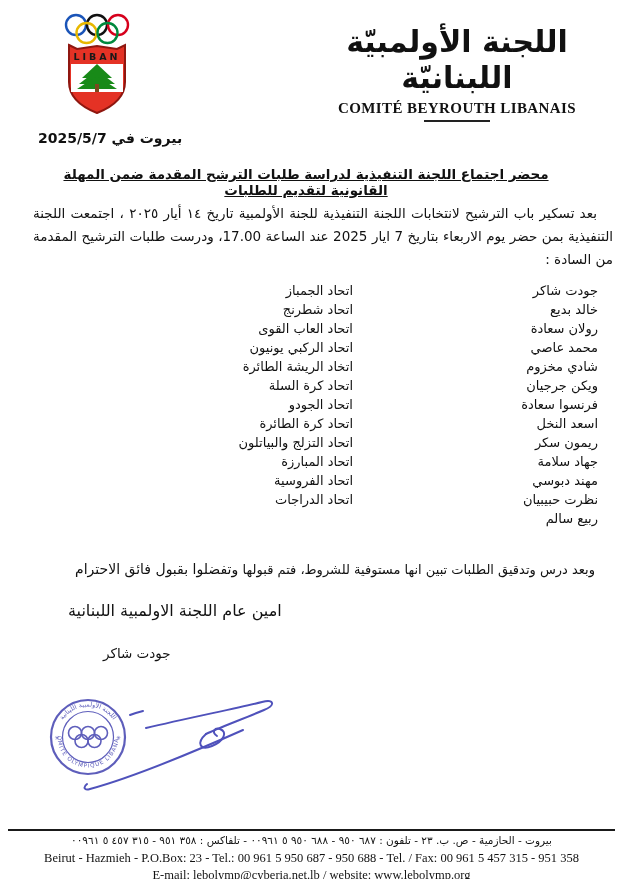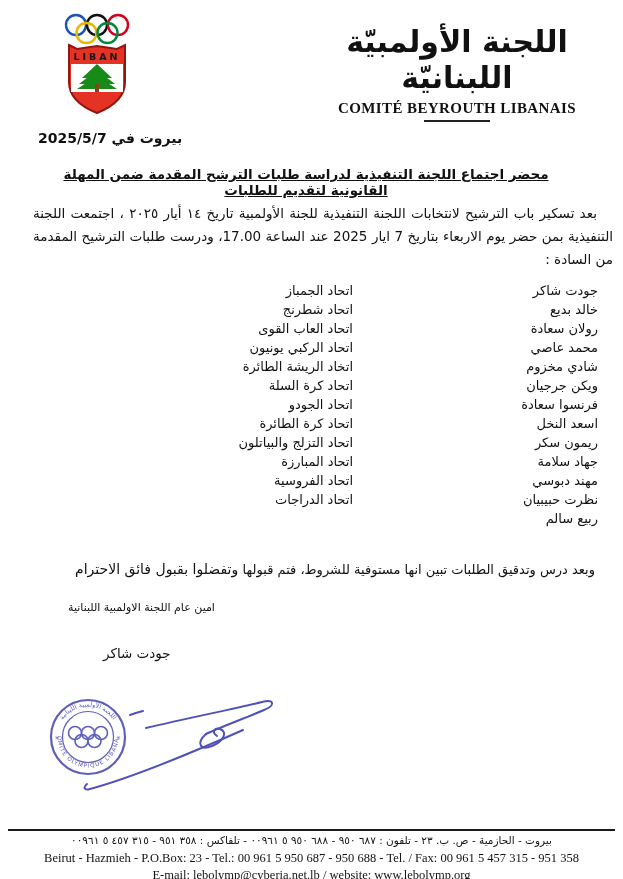--- a/index.html
+++ b/index.html
@@ -20,21 +20,21 @@
   .title{position:absolute;left:44px;right:55px;top:166px;text-align:center;direction:rtl;
          font-size:13.5px;font-weight:bold;text-decoration:underline;}
   .para{position:absolute;left:33px;right:10px;top:202px;direction:rtl;font-size:13.5px;
         line-height:23px;text-align:justify;text-indent:16px;}
   .list{position:absolute;left:33px;right:25px;top:281px;direction:rtl;font-size:13px;}
   .row{display:flex;height:19px;align-items:center;}
   .nm{width:245px;}
   .fd{flex:1;}
   .result{position:absolute;right:28px;top:562px;direction:rtl;font-size:13px;}
   .salutation{position:absolute;left:75px;top:561px;direction:rtl;font-size:14px;}
-  .signer-title{position:absolute;left:68px;top:601px;direction:rtl;font-size:11px;}
+  .signer-title{position:absolute;left:68px;top:601px;direction:rtl;font-size:16px;}
   .signer-name{position:absolute;left:103px;top:645px;direction:rtl;font-size:13.5px;}
   .stampsig{position:absolute;left:38px;top:688px;width:280px;height:120px;}
 
   
   .foot-rule{position:absolute;left:8px;right:8px;top:829px;height:2px;background:#1a1a1a;}
   .foot-ar{position:absolute;left:0;right:0;top:834px;text-align:center;direction:rtl;
            font-size:10.5px;white-space:nowrap;}
   .foot-en{position:absolute;left:0;right:0;top:851px;text-align:center;font-size:12.5px;}
   .foot-mail{position:absolute;left:0;right:0;top:868px;text-align:center;font-size:12.5px;}
 </style>

